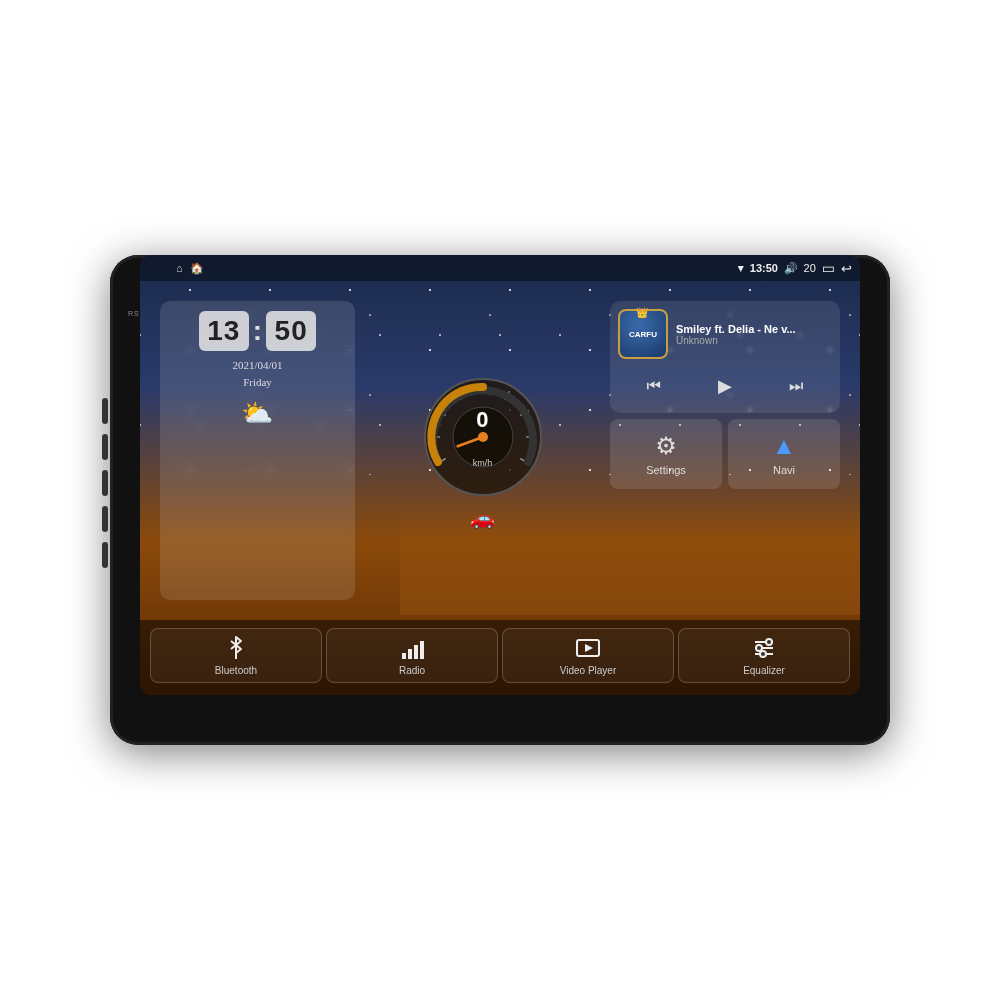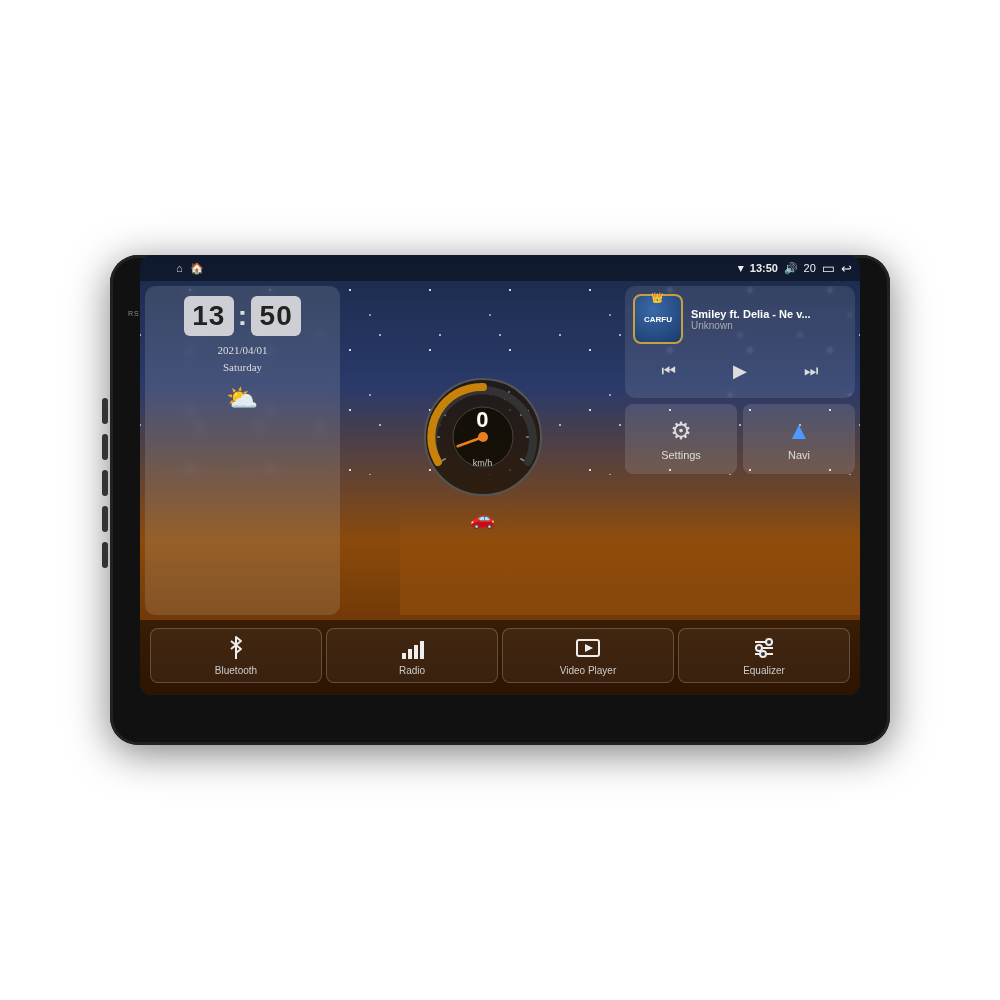--- a/index.html
+++ b/index.html
@@ -131,21 +131,21 @@
       flex: 1;
       display: flex;
       flex-direction: column;
       position: relative;
       z-index: 1;
     }
 
     .top-widgets {
       display: flex;
       flex: 1;
-      padding: 5px;
+      padding: 20px;
       gap: 6px;
     }
 
     
     .clock-widget {
       width: 195px;
       background: rgba(220,220,220,0.15);
       border-radius: 10px;
       padding: 10px;
       display: flex;
@@ -421,21 +421,21 @@
       <div class="top-widgets">
 
         <div class="clock-widget">
           <div class="clock-display">
             <div class="clock-digit-block">13</div>
             <div class="clock-colon">:</div>
             <div class="clock-digit-block">50</div>
           </div>
           <div class="clock-date">
             <div>2021/04/01</div>
-            <div>Saturday</div>
+            <div>Friday</div>
           </div>
           <div class="clock-weather">⛅</div>
         </div>
 
         <div class="speedo-widget">
           <div class="speedo-container">
             <svg class="speedo-svg" viewBox="0 0 130 130">
 
               <circle cx="65" cy="65" r="58" fill="rgba(30,20,10,0.8)" stroke="#555" stroke-width="2"></circle>
 

